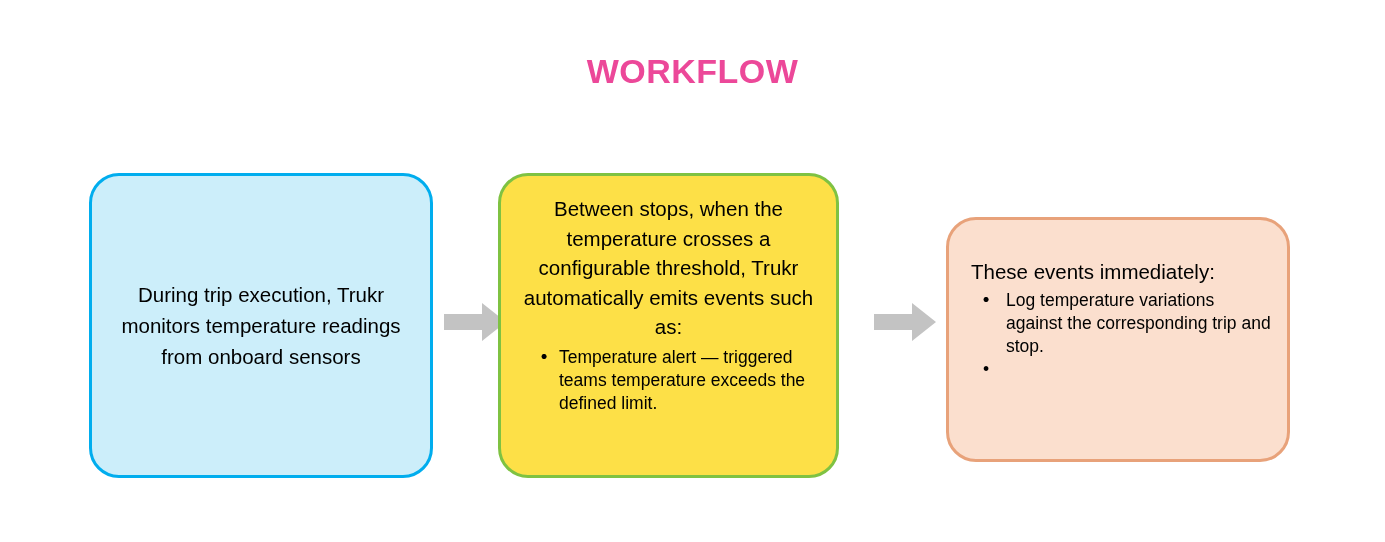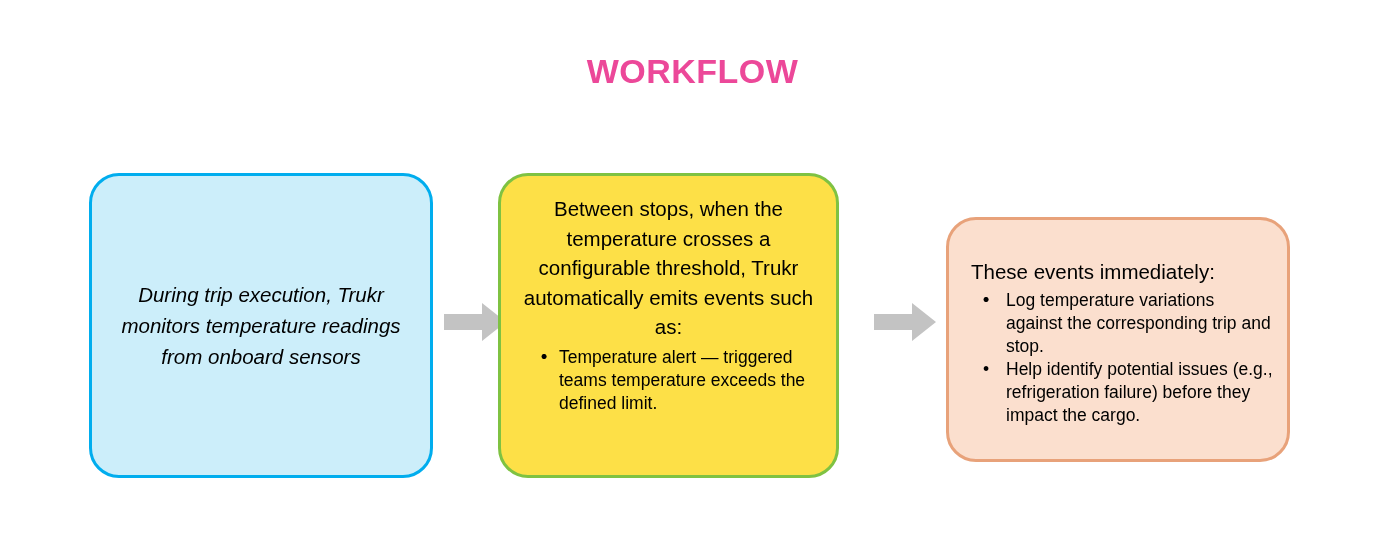--- a/index.html
+++ b/index.html
@@ -47,21 +47,20 @@
     border-color: #00ADEE;
     display: flex;
     align-items: center;
     justify-content: center;
   }
   .box-blue .box-centered-text {
     text-align: center;
     font-size: 20.5px;
     line-height: 31px;
     padding: 0 22px;
-    font-style: italic;
   }
 
   .box-green {
     left: 498px;
     top: 173px;
     width: 341px;
     height: 305px;
     background: #fde047;
     border-color: #7FC242;
     padding: 18px 10px 0 10px;
@@ -177,16 +176,15 @@
   <ul class="bullets">
     <li>
       <span class="bullet-dot">•</span>
     </li>
     <li>
       <span class="bullet-dot">•</span>
       <span>Log temperature variations against the corresponding trip and stop.</span>
     </li>
     <li>
       <span class="bullet-dot">•</span>
-      <span>Help identify potential issues (e.g., refrigeration failure) before they impact the cargo.</span>
     </li>
   </ul>
 </div>
 
 </body></html>

